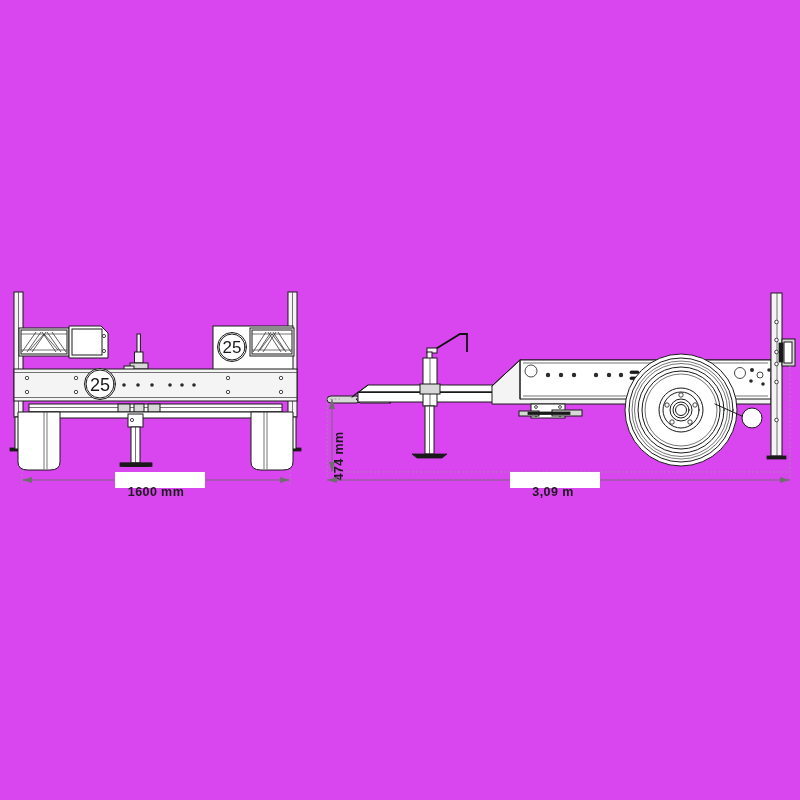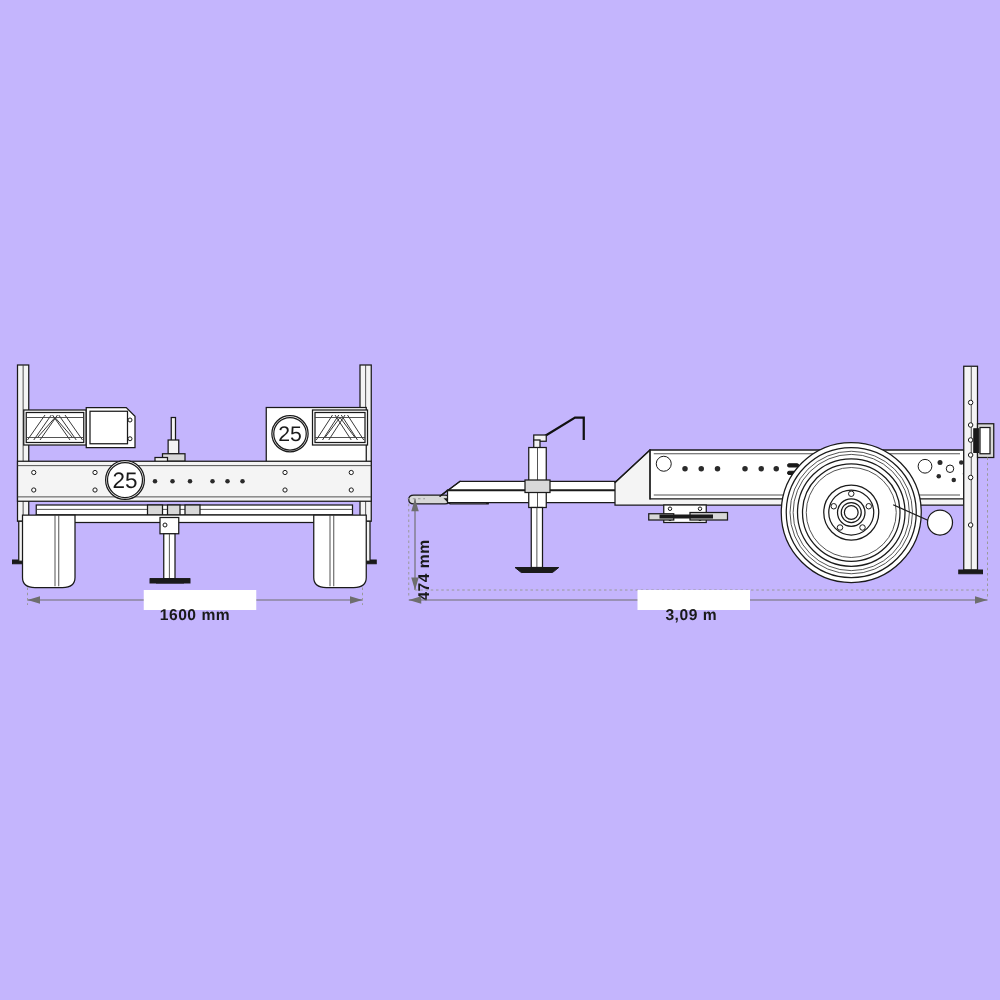--- a/index.html
+++ b/index.html
@@ -11,21 +11,21 @@
   body {
     width: 800px;
     height: 800px;
     overflow: hidden;
     font-family: "Liberation Sans", sans-serif;
   }
   #drawing-root {
     position: relative;
     width: 800px;
     height: 800px;
-    background: #c4b5fd;
+    background: #d946ef;
   }
   svg#technical-drawing {
     display: block;
     width: 800px;
     height: 800px;
   }
   .ln {
     fill: none;
     stroke: #1a1a1a;
     stroke-width: 1;

